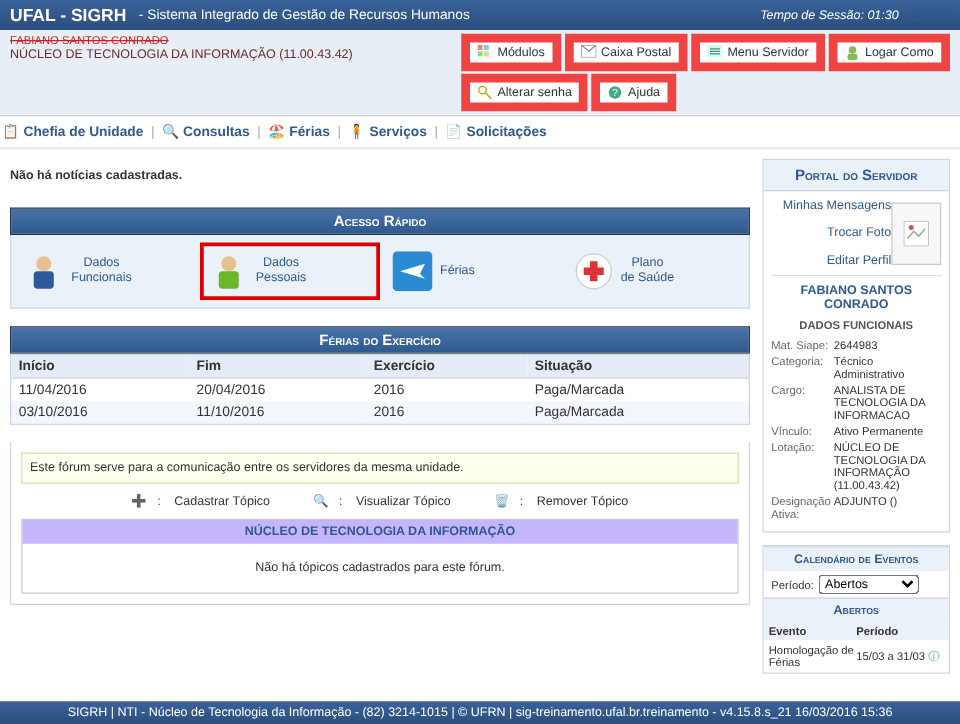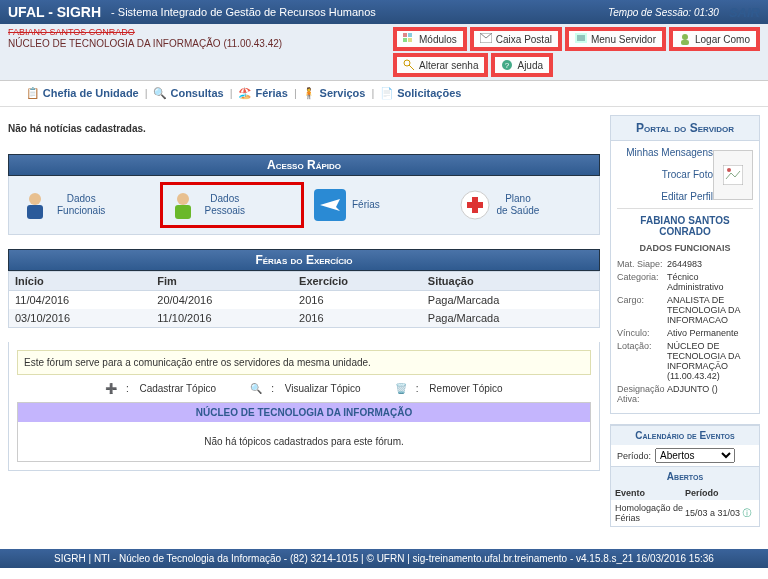--- a/index.html
+++ b/index.html
@@ -13,25 +13,25 @@
 .topbar .session { font-style: italic; font-size: 10px; margin-right: 10px; }
 .topbar .sair { font-weight: bold; font-style: italic; font-size: 13px; }
 
 
 .secbar { background: #e8eef5; border-bottom: 1px solid #ccc; display: flex; padding: 3px 8px; font-size: 10px; }
 .secbar .usercol { flex: 1; }
 .secbar .usercol .strikered { color: #c22; text-decoration: line-through; font-size: 9px; }
 .secbar .usercol .dept { color: #6b2b2b; font-size: 10px; margin-top: 1px; }
 .secbar .btncol { display: flex; flex-direction: column; gap: 2px; }
 .secbar .btnrow { display: flex; gap: 3px; }
-.secbar .mini { background: #fdfdfd; border: 4px solid #ef4444; padding: 2px 6px; font-size: 10px; display: flex; align-items: center; gap: 4px; cursor: pointer; }
+.secbar .mini { background: #fdfdfd; border: 7px solid #ef4444; padding: 2px 6px; font-size: 10px; display: flex; align-items: center; gap: 4px; cursor: pointer; }
 .mini .ic { width: 12px; height: 12px; display:inline-block; }
 
 
-.navmenu { padding: 6px 26px; border-bottom: 1px solid #ddd; font-size: 11px; }
+.navmenu { padding: 6px 2px; border-bottom: 1px solid #ddd; font-size: 11px; }
 .navmenu .sep { color: #aaa; margin: 0 3px; }
 .navmenu .item { color: #2f5a8f; font-weight: bold; cursor: pointer; }
 
 
 .wrap { display: flex; padding: 8px 8px 12px; gap: 10px; }
 .main { flex: 1; }
 .side { width: 150px; }
 
 .notice { font-weight: bold; color: #333; margin: 8px 0 20px; font-size: 10px; }
 

